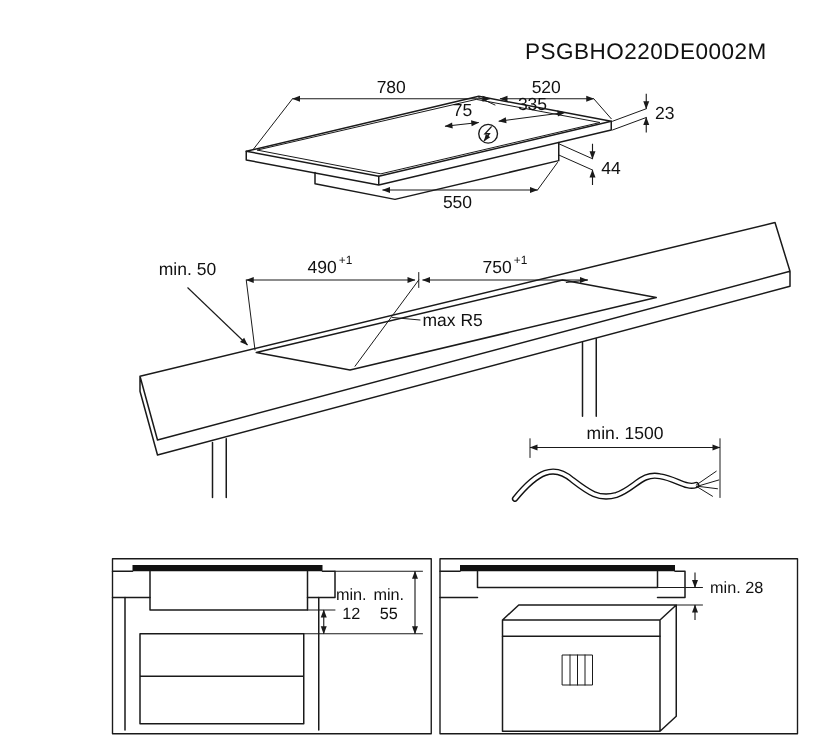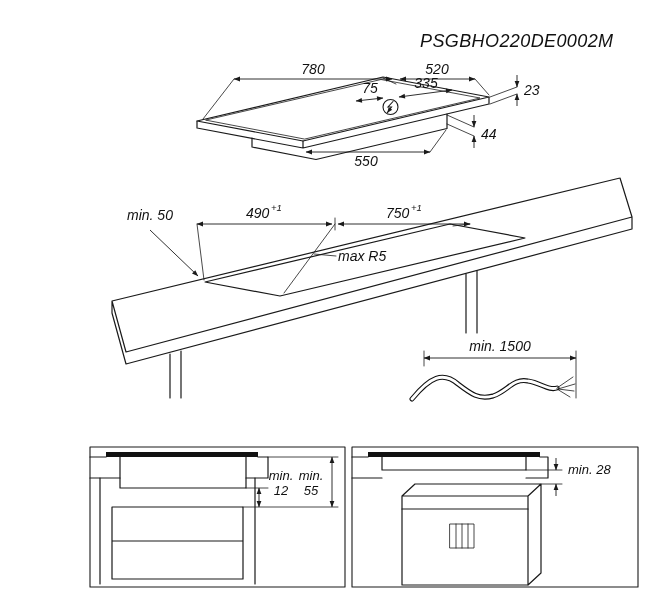--- a/index.html
+++ b/index.html
@@ -1,17 +1,17 @@
 <!DOCTYPE html>
 <html><head>
 <meta charset="utf-8">
 <style>
   html,body{margin:0;padding:0;background:#ffffff;}
   .stage{position:relative;width:650px;height:600px;background:#ffffff;overflow:hidden;
-         font-family:"Liberation Sans",sans-serif;font-style:italic;}
+         font-family:"Liberation Sans",sans-serif;}
   svg{display:block;}
   svg text{fill:#111111;font-family:"Liberation Sans",sans-serif;}
   .ln  {stroke:#1a1a1a;stroke-width:1.2;fill:none;stroke-linejoin:round;stroke-linecap:round;}
   .thn {stroke:#1a1a1a;stroke-width:0.8;fill:none;stroke-linecap:round;}
   .dim {stroke:#1a1a1a;stroke-width:0.9;fill:none;}
   .fat {stroke:#111111;stroke-width:5;fill:none;stroke-linecap:round;}
   .fatw{stroke:#ffffff;stroke-width:2.8;fill:none;stroke-linecap:round;}
   .dtxt{font-size:14px;}
   .stxt{font-size:13px;}
   .sup {font-size:9.5px;}

